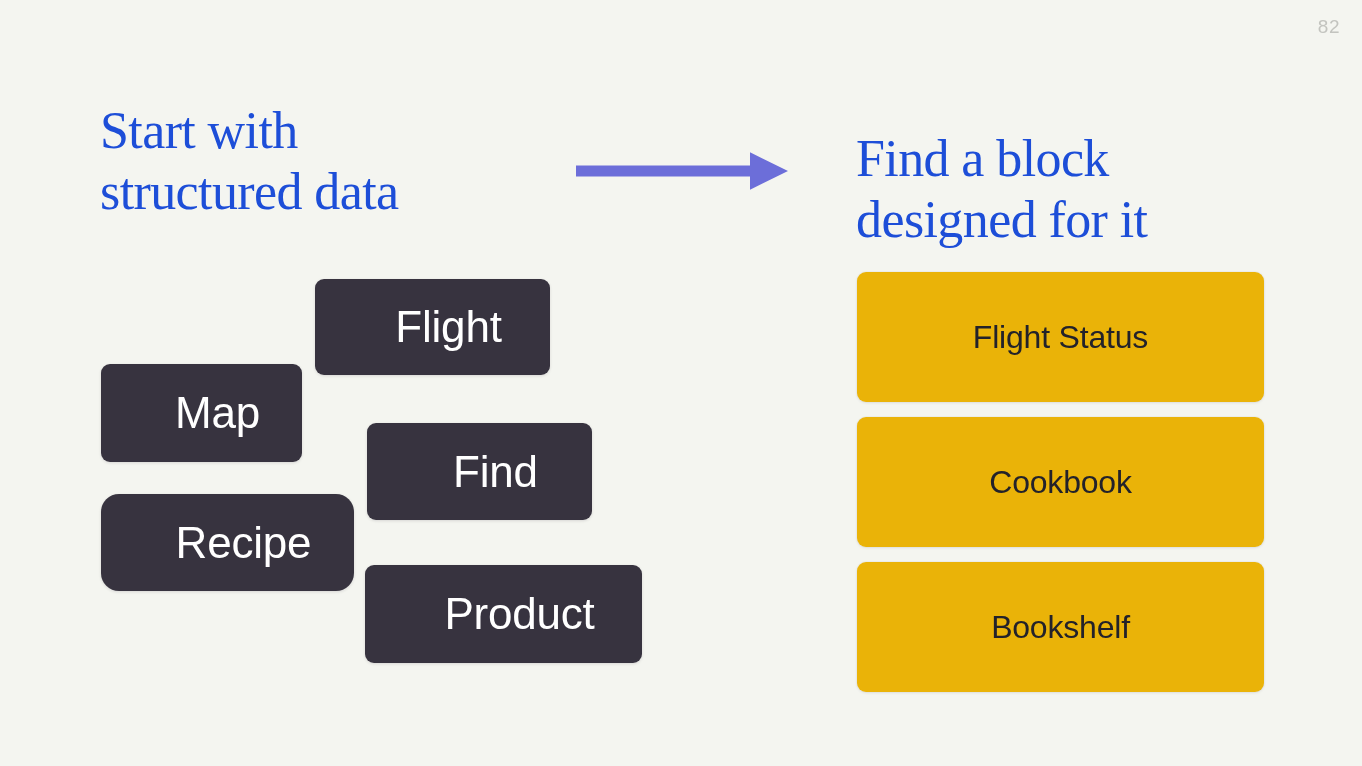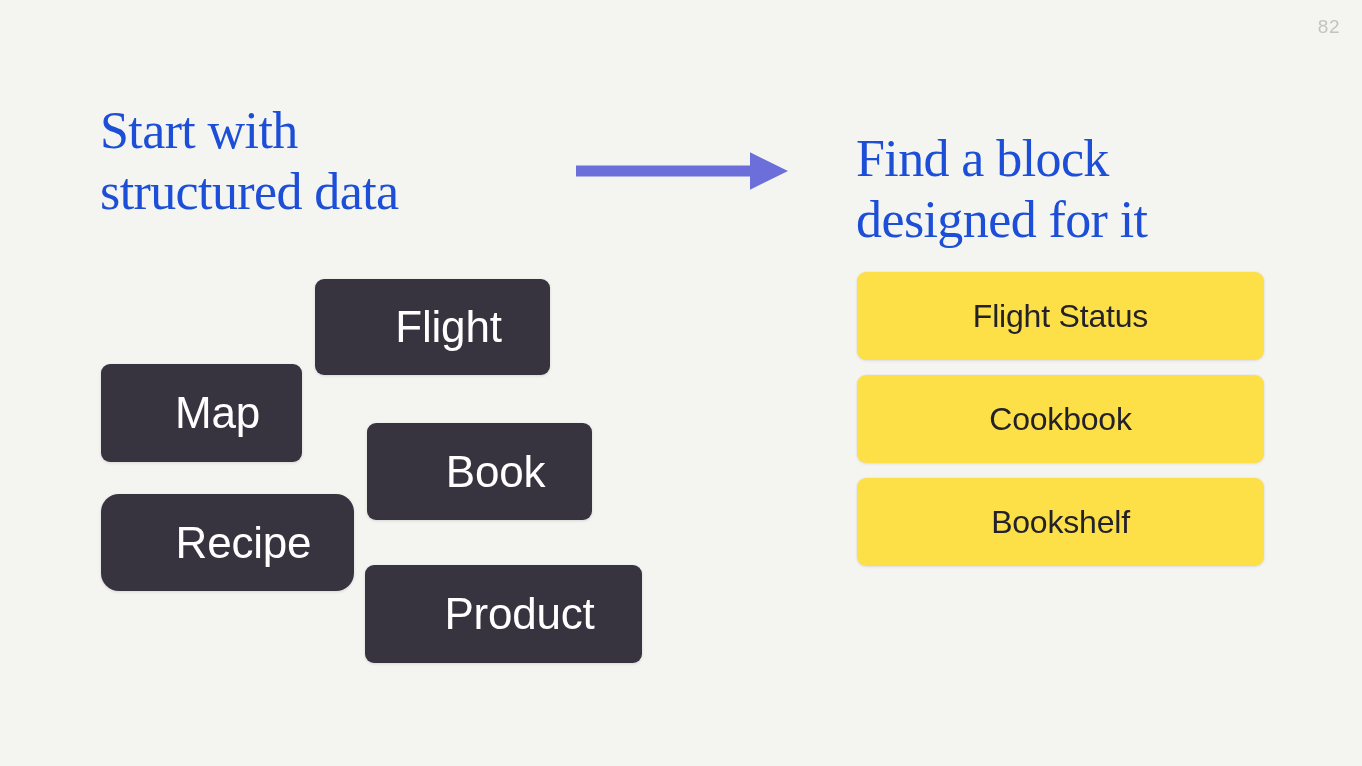--- a/index.html
+++ b/index.html
@@ -88,22 +88,22 @@
   .chip-product { left: 365px; top: 565px; width: 245px; height: 98px; }
 
   
   .cards {
     position: absolute;
     left: 857px;
     top: 272px;
     width: 407px;
   }
   .card {
-    height: 88px;
-    background: #fde047;
+    height: 130px;
+    background: #eab308;
     border-radius: 9px;
     display: flex;
     align-items: center;
     justify-content: center;
     margin-bottom: 15px;
     box-shadow: 0 1px 3px rgba(45,43,52,0.09), 0 0 0 1px rgba(45,43,52,0.025);
   }
   .card:last-child { margin-bottom: 0; }
   .card-label {
     font-size: 32px;
@@ -134,21 +134,21 @@
 
   <div class="chip chip-flight">
     <span>Flight</span>
   </div>
 
   <div class="chip chip-map">
     <span>Map</span>
   </div>
 
   <div class="chip chip-book">
-    <span>Book</span>
+    <span>Find</span>
   </div>
 
   <div class="chip chip-recipe">
     <span>Recipe</span>
   </div>
 
   <div class="chip chip-product">
     <span>Product</span>
   </div>
 

